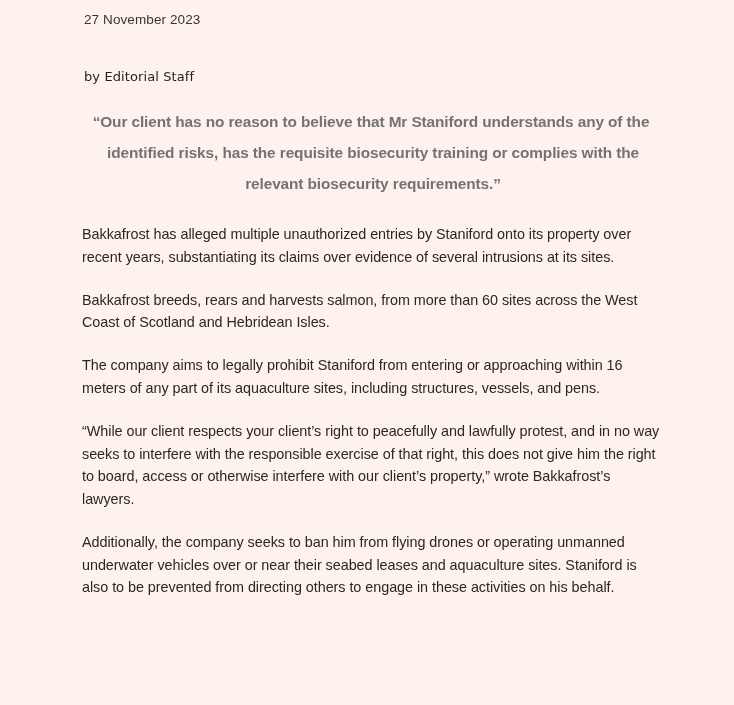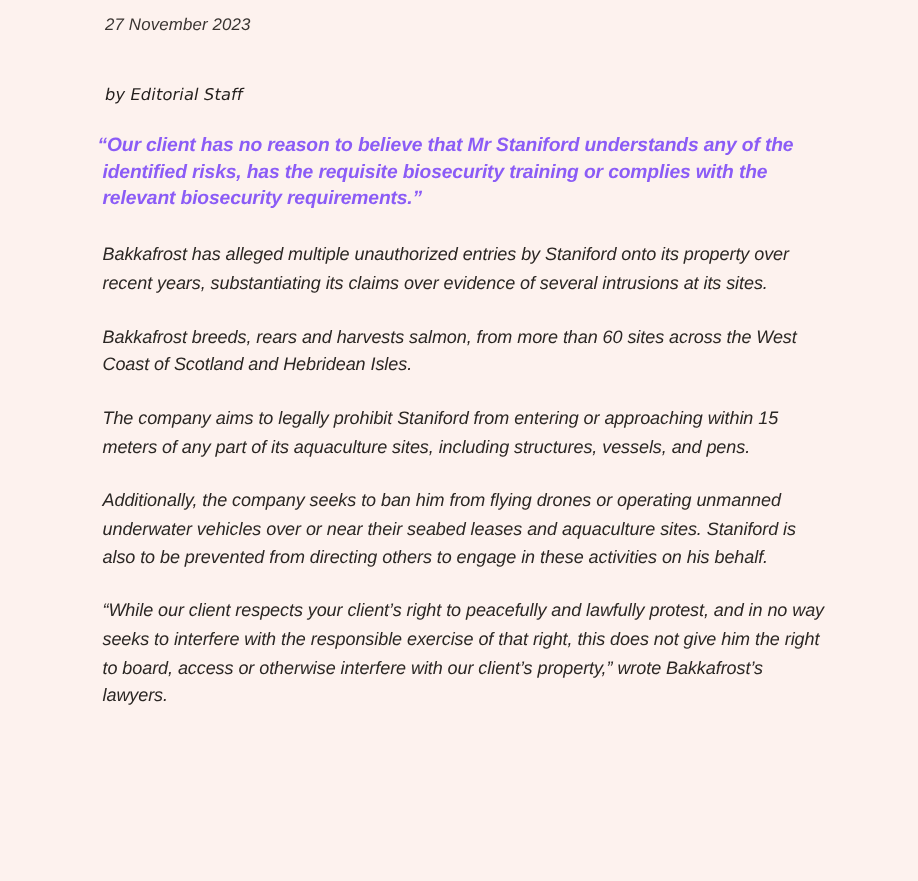--- a/index.html
+++ b/index.html
@@ -12,21 +12,20 @@
     background: #fdf2ee;
     font-family: "Liberation Sans", sans-serif;
     overflow: hidden;
   }
   .article {
     position: relative;
     width: 734px;
     height: 705px;
     box-sizing: border-box;
     padding: 0;
-    font-style: italic;
   }
   .meta-date {
     position: absolute;
     left: 84px;
     top: 11px;
     font-family: "Liberation Sans", sans-serif;
     font-size: 13.5px;
     line-height: 18px;
     color: #3a3532;
     letter-spacing: 0.1px;
@@ -43,26 +42,27 @@
   }
   .body-col {
     position: absolute;
     left: 82px;
     top: 106px;
     width: 582px;
   }
   .pull-quote {
     font-family: "Liberation Sans", sans-serif;
     font-size: 15.4px;
-    line-height: 21px;
+    line-height: 31px;
     font-weight: bold;
-    color: #8b5cf6;
+    color: #737373;
     margin: 0 0 24px 0;
     text-indent: -4px;
     letter-spacing: -0.1px;
+    text-align: center;
   }
   .para {
     font-family: "Liberation Sans", sans-serif;
     font-size: 14.4px;
     line-height: 22.6px;
     color: #2b2724;
     margin: 0 0 20.5px 0;
     letter-spacing: -0.05px;
   }
   .para:last-child {
@@ -86,20 +86,20 @@
   <div class="body-col">
 
     <p class="pull-quote">“Our client has no reason to believe that Mr Staniford understands any of the identified risks, has the requisite biosecurity training or complies with the relevant biosecurity requirements.”</p>
 
 
     <p class="para">Bakkafrost has alleged multiple unauthorized entries by Staniford onto its property over recent years, substantiating its claims over evidence of several intrusions at its sites.</p>
 
 
     <p class="para">Bakkafrost breeds, rears and harvests salmon, from more than 60 sites across the West Coast of Scotland and Hebridean Isles.</p>
 
-    <p class="para">The company aims to legally prohibit Staniford from entering or approaching within 15 meters of any part of its aquaculture sites, including structures, vessels, and pens.</p>
+    <p class="para">The company aims to legally prohibit Staniford from entering or approaching within 16 meters of any part of its aquaculture sites, including structures, vessels, and pens.</p>
+
+    <p class="para">“While our client respects your client’s right to peacefully and lawfully protest, and in no way seeks to interfere with the responsible exercise of that right, this does not give him the right to board, access or otherwise interfere with our client’s property,” wrote Bakkafrost’s lawyers.</p>
 
     <p class="para">Additionally, the company seeks to ban him from flying drones or operating unmanned underwater vehicles over or near their seabed leases and aquaculture sites. Staniford is also to be prevented from directing others to engage in these activities on his behalf.</p>
-
-    <p class="para">“While our client respects your client’s right to peacefully and lawfully protest, and in no way seeks to interfere with the responsible exercise of that right, this does not give him the right to board, access or otherwise interfere with our client’s property,” wrote Bakkafrost’s lawyers.</p>
 
   </div>
 </div>
 
 </body></html>

